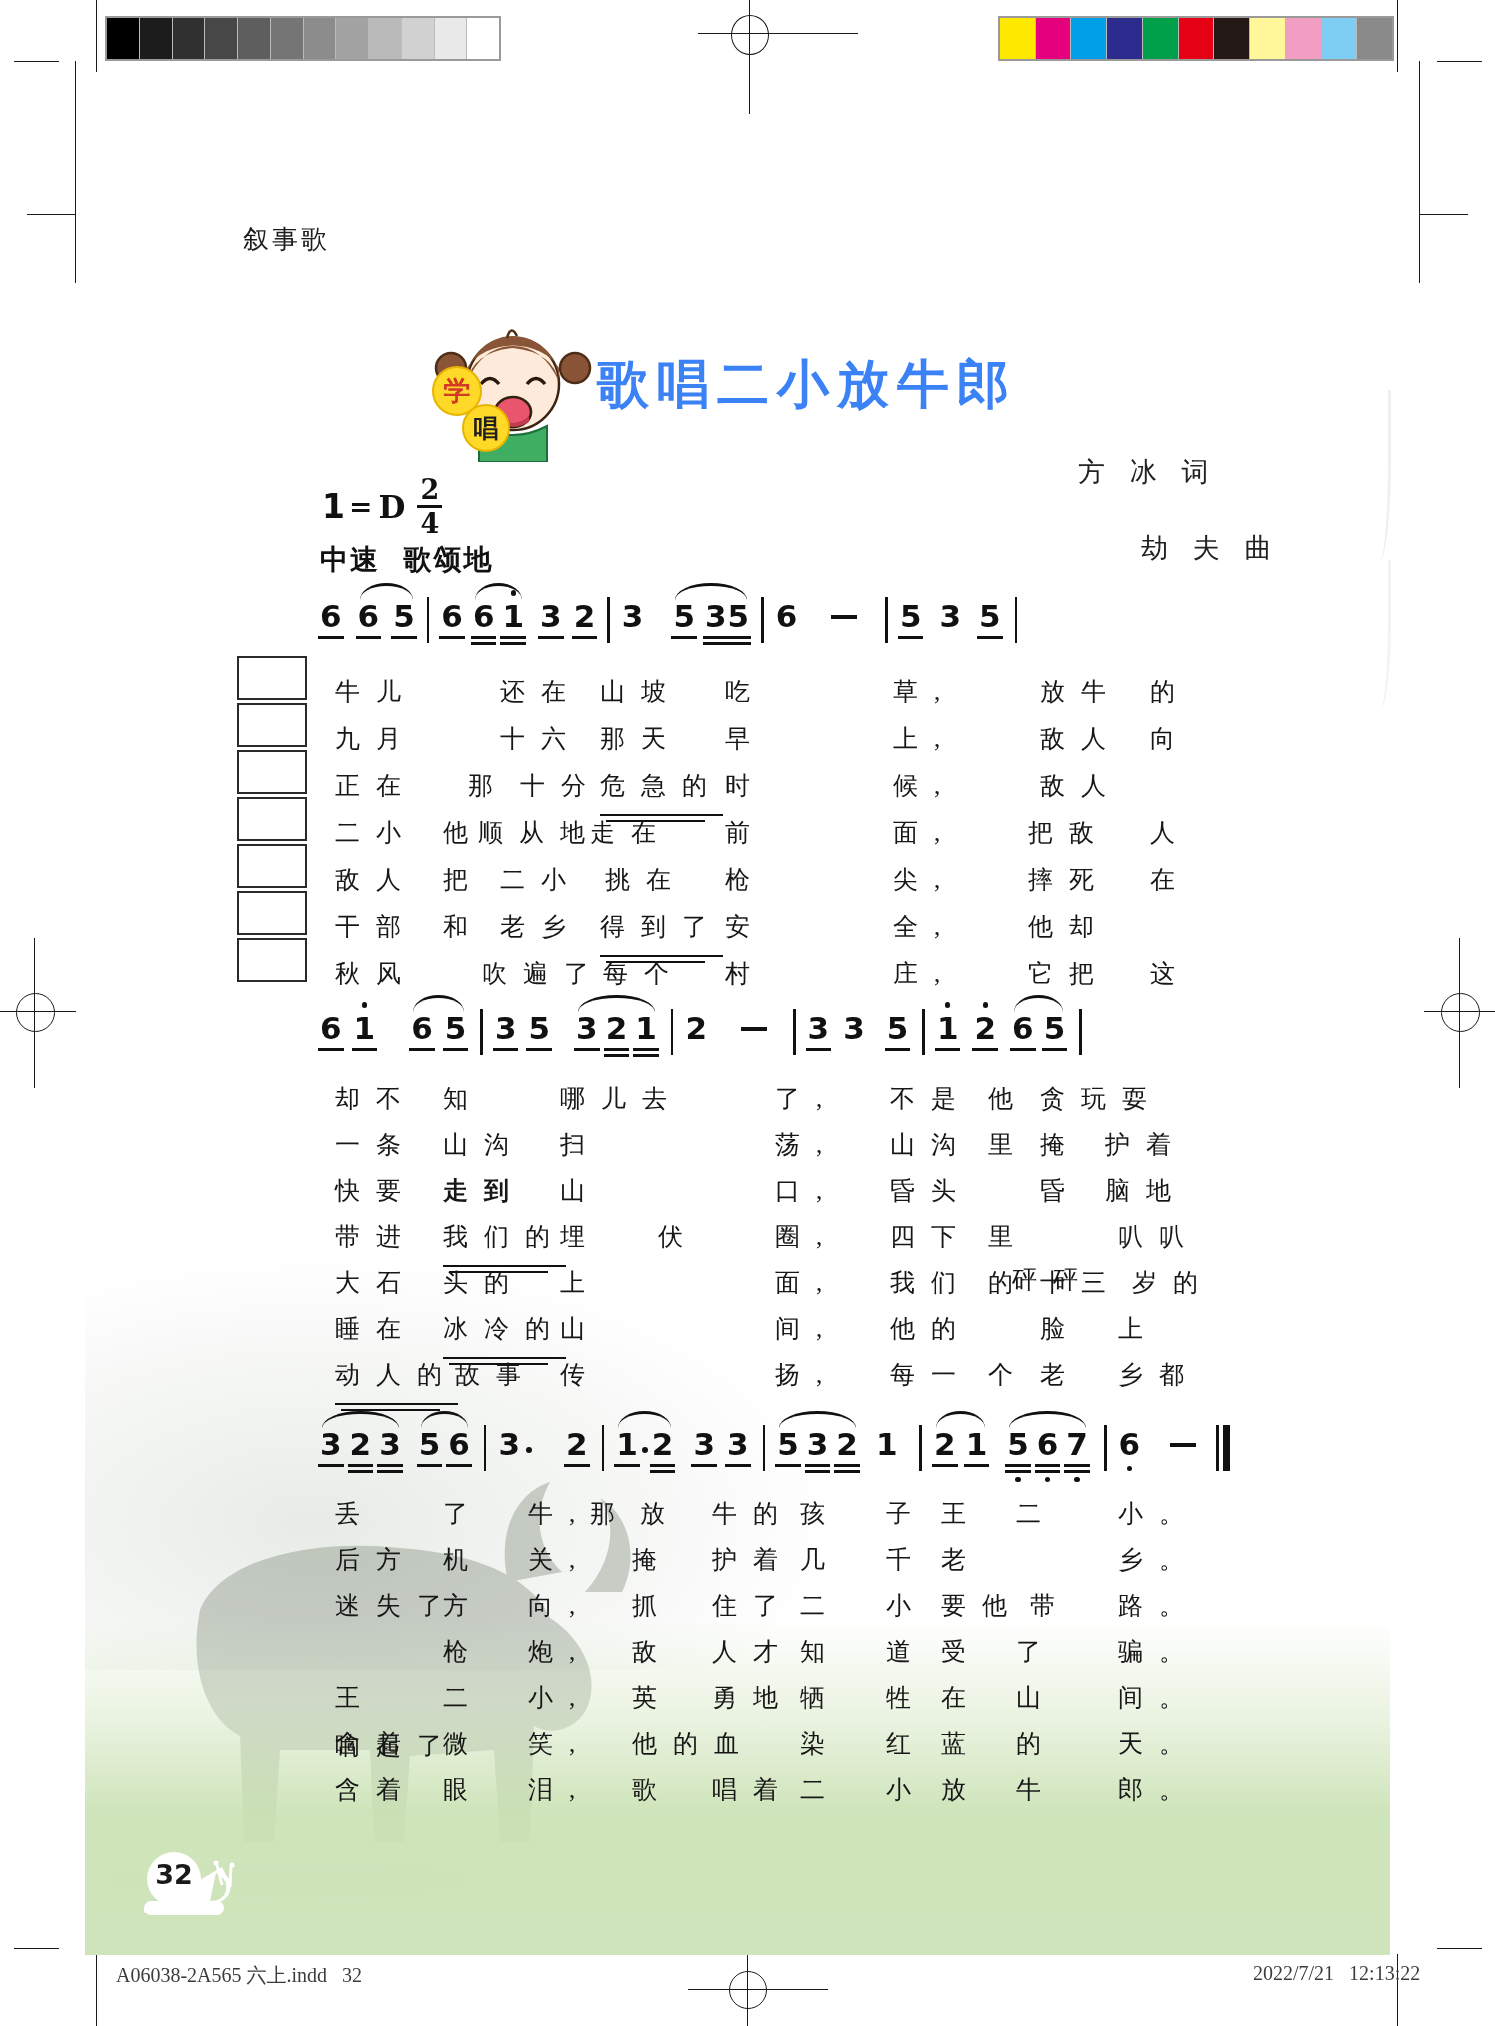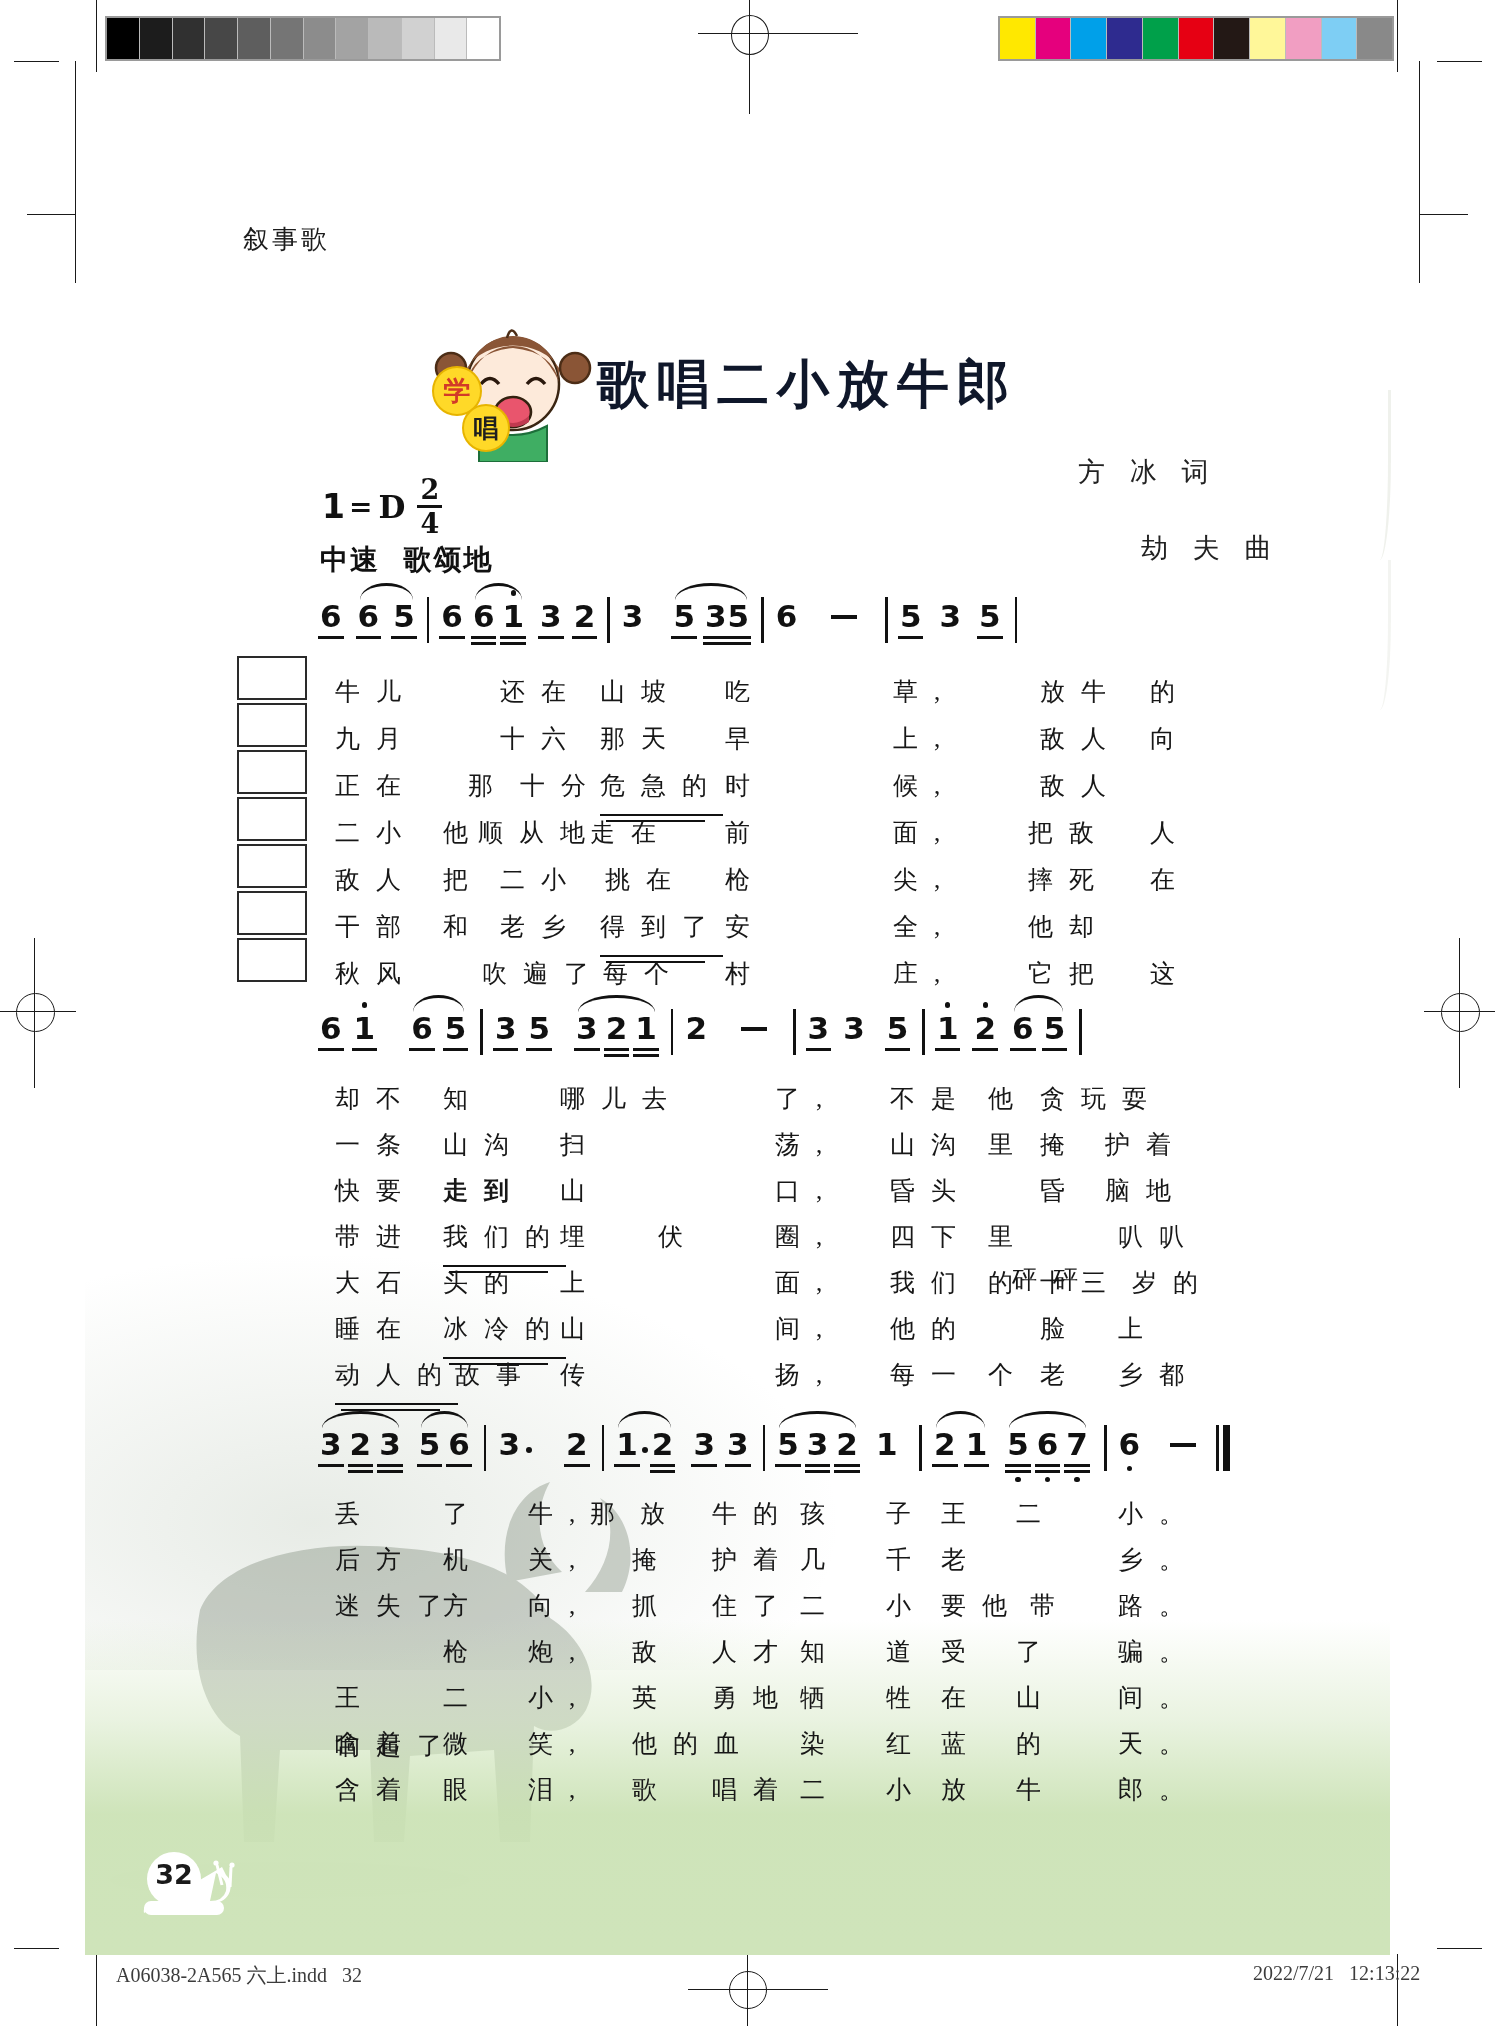--- a/index.html
+++ b/index.html
@@ -9,21 +9,21 @@
   .mark{position:absolute;background:#1a1a1a;}
   .regcircle{position:absolute;border:1.6px solid #1a1a1a;border-radius:50%;background:transparent;}
 
   
   .calbar{position:absolute;top:16px;height:41px;display:flex;border:2px solid #9a9a9a;background:#bbb;gap:1px;}
   .calbar .sw{flex:1 0 auto;width:31px;height:100%;}
 
   
   .genre{position:absolute;left:243px;top:222px;font-size:26px;letter-spacing:3px;color:#1c1c1c;}
   .songtitle{position:absolute;left:597px;top:350px;font-family:"DejaVu Sans",sans-serif;
-     font-weight:700;font-size:52px;letter-spacing:8px;color:#0f172a;}
+     font-weight:700;font-size:52px;letter-spacing:8px;color:#3b82f6;}
   .credits{position:absolute;left:1078px;top:453px;font-size:27px;line-height:38px;
      letter-spacing:9px;color:#222;white-space:pre;}
 
   .keyline{position:absolute;left:322px;top:476px;display:flex;align-items:center;
      font-family:"DejaVu Serif",serif;font-weight:700;color:#111;}
   .keyline .k1{font-family:"DejaVu Sans",sans-serif;font-size:33px;font-weight:700;}
   .keyline .keq{font-size:28px;margin:0 6px 0 4px;}
   .keyline .kt{font-size:31px;margin-right:12px;}
   .frac{display:inline-flex;flex-direction:column;align-items:center;line-height:1;font-size:27px;}
   .frac .fbar{width:25px;height:3px;background:#111;margin:2px 0;}

